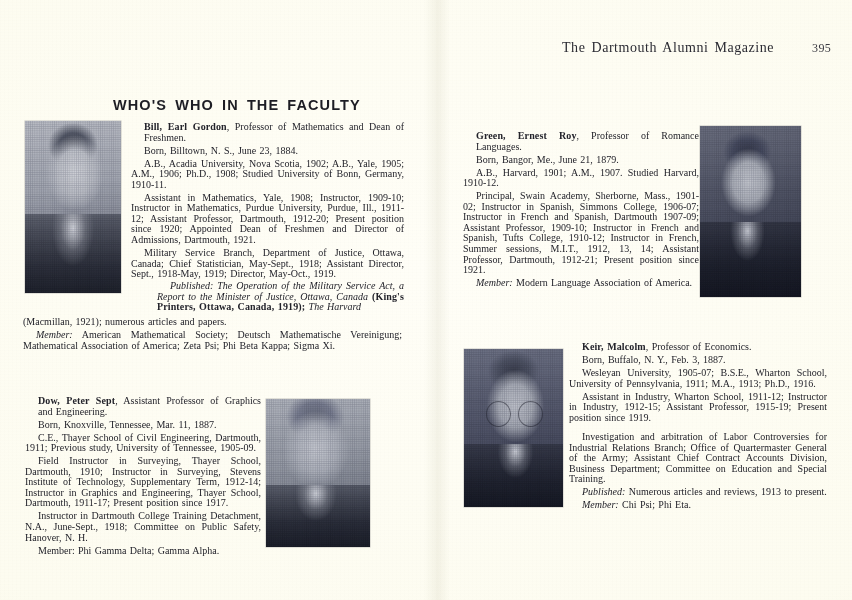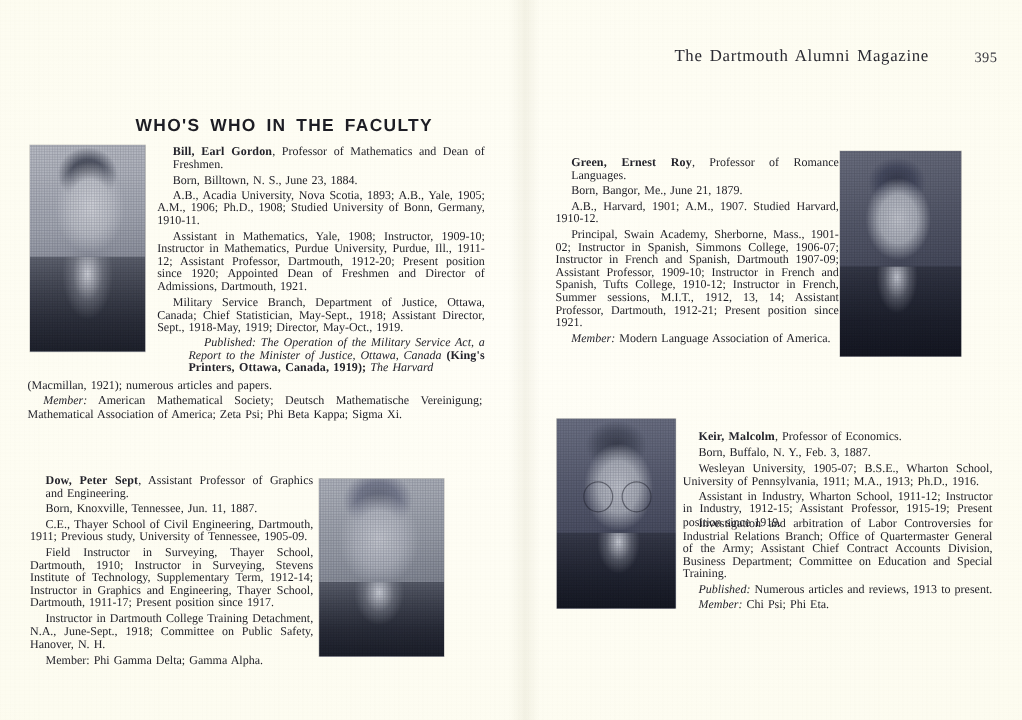--- a/index.html
+++ b/index.html
@@ -251,52 +251,52 @@
         <i></i>
         <i></i>
       </div>
     <div class="screen"></div>
     <div class="veil"></div>
   </div>
 
   <div class="entry" id="entry-bill" style="left:131px; top:122px; width:273px;">
     <p class="hang"><span class="name">Bill, Earl Gordon</span><span>, Professor of Mathematics and Dean of Freshmen.</span></p>
     <p>Born, Billtown, N. S., June 23, 1884.</p>
-    <p>A.B., Acadia University, Nova Scotia, 1893; A.B., Yale, 1905; A.M., 1906; Ph.D., 1908; Studied University of Bonn, Germany, 1910-11.</p>
+    <p>A.B., Acadia University, Nova Scotia, 1902; A.B., Yale, 1905; A.M., 1906; Ph.D., 1908; Studied University of Bonn, Germany, 1910-11.</p>
     <p>Assistant in Mathematics, Yale, 1908; Instructor, 1909-10; Instructor in Mathematics, Purdue University, Purdue, Ill., 1911-12; Assistant Professor, Dartmouth, 1912-20; Present position since 1920; Appointed Dean of Freshmen and Director of Admissions, Dartmouth, 1921.</p>
     <p>Military Service Branch, Department of Justice, Ottawa, Canada; Chief Statistician, May-Sept., 1918; Assistant Director, Sept., 1918-May, 1919; Director, May-Oct., 1919.</p>
   </div>
 
   <div class="entry" id="entry-bill-published" style="left:157px; top:281px; width:247px;">
     <p><span class="lead">Published:</span> <span class="it">The Operation of the Military Service Act, a Report to the Minister of Justice, Ottawa, Canada</span> <span class="name">(King's Printers, Ottawa, Canada, 1919);</span> <span class="it">The Harvard</span> </p>
   </div>
 
   <div class="entry" id="entry-bill-published-tail" style="left:23px; top:317px; width:379px;">
     <p class="flush">(Macmillan, 1921); numerous articles and papers.</p>
     <p><span class="lead">Member:</span> <span>American Mathematical Society; Deutsch Mathematische Vereinigung; Mathematical Association of America; Zeta Psi; Phi Beta Kappa; Sigma Xi.</span></p>
   </div>
 
   <div class="entry" id="entry-dow" style="left:25px; top:396px; width:236px;">
     <p class="hang"><span class="name">Dow, Peter Sept</span><span>, Assistant Professor of Graphics and Engineering.</span></p>
-    <p>Born, Knoxville, Tennessee, Jun. 11, 1887.</p>
+    <p>Born, Knoxville, Tennessee, Mar. 11, 1887.</p>
     <p>C.E., Thayer School of Civil Engineering, Dartmouth, 1911; Previous study, University of Tennessee, 1905-09.</p>
     <p>Field Instructor in Surveying, Thayer School, Dartmouth, 1910; Instructor in Surveying, Stevens Institute of Technology, Supplementary Term, 1912-14; Instructor in Graphics and Engineering, Thayer School, Dartmouth, 1911-17; Present position since 1917.</p>
     <p>Instructor in Dartmouth College Training Detachment, N.A., June-Sept., 1918; Committee on Public Safety, Hanover, N. H.</p>
     <p><span>Member:</span> <span>Phi Gamma Delta; Gamma Alpha.</span></p>
   </div>
 
   <div class="entry" id="entry-green" style="left:463px; top:131px; width:236px;">
     <p class="hang"><span class="name">Green, Ernest Roy</span><span>, Professor of Romance Languages.</span></p>
     <p>Born, Bangor, Me., June 21, 1879.</p>
     <p>A.B., Harvard, 1901; A.M., 1907. Studied Harvard, 1910-12.</p>
     <p>Principal, Swain Academy, Sherborne, Mass., 1901-02; Instructor in Spanish, Simmons College, 1906-07; Instructor in French and Spanish, Dartmouth 1907-09; Assistant Professor, 1909-10; Instructor in French and Spanish, Tufts College, 1910-12; Instructor in French, Summer sessions, M.I.T., 1912, 13, 14; Assistant Professor, Dartmouth, 1912-21; Present position since 1921.</p>
     <p><span class="lead">Member:</span> <span>Modern Language Association of America.</span></p>
   </div>
 
-  <div class="entry" id="entry-keir" style="left:569px; top:360px; width:258px;">
+  <div class="entry" id="entry-keir" style="left:569px; top:342px; width:258px;">
     <p class="hang"><span class="name">Keir, Malcolm</span><span>, Professor of Economics.</span></p>
     <p>Born, Buffalo, N. Y., Feb. 3, 1887.</p>
     <p>Wesleyan University, 1905-07; B.S.E., Wharton School, University of Pennsylvania, 1911; M.A., 1913; Ph.D., 1916.</p>
     <p>Assistant in Industry, Wharton School, 1911-12; Instructor in Industry, 1912-15; Assistant Professor, 1915-19; Present position since 1919.</p>
   </div>
 
   <div class="entry" id="entry-keir-cont" style="left:569px; top:432px; width:258px;">
     <p>Investigation and arbitration of Labor Controversies for Industrial Relations Branch; Office of Quartermaster General of the Army; Assistant Chief Contract Accounts Division, Business Department; Committee on Education and Special Training.</p>
     <p><span class="lead">Published:</span> <span>Numerous articles and reviews, 1913 to present.</span></p>
     <p><span class="lead">Member:</span> <span>Chi Psi; Phi Eta.</span></p>

